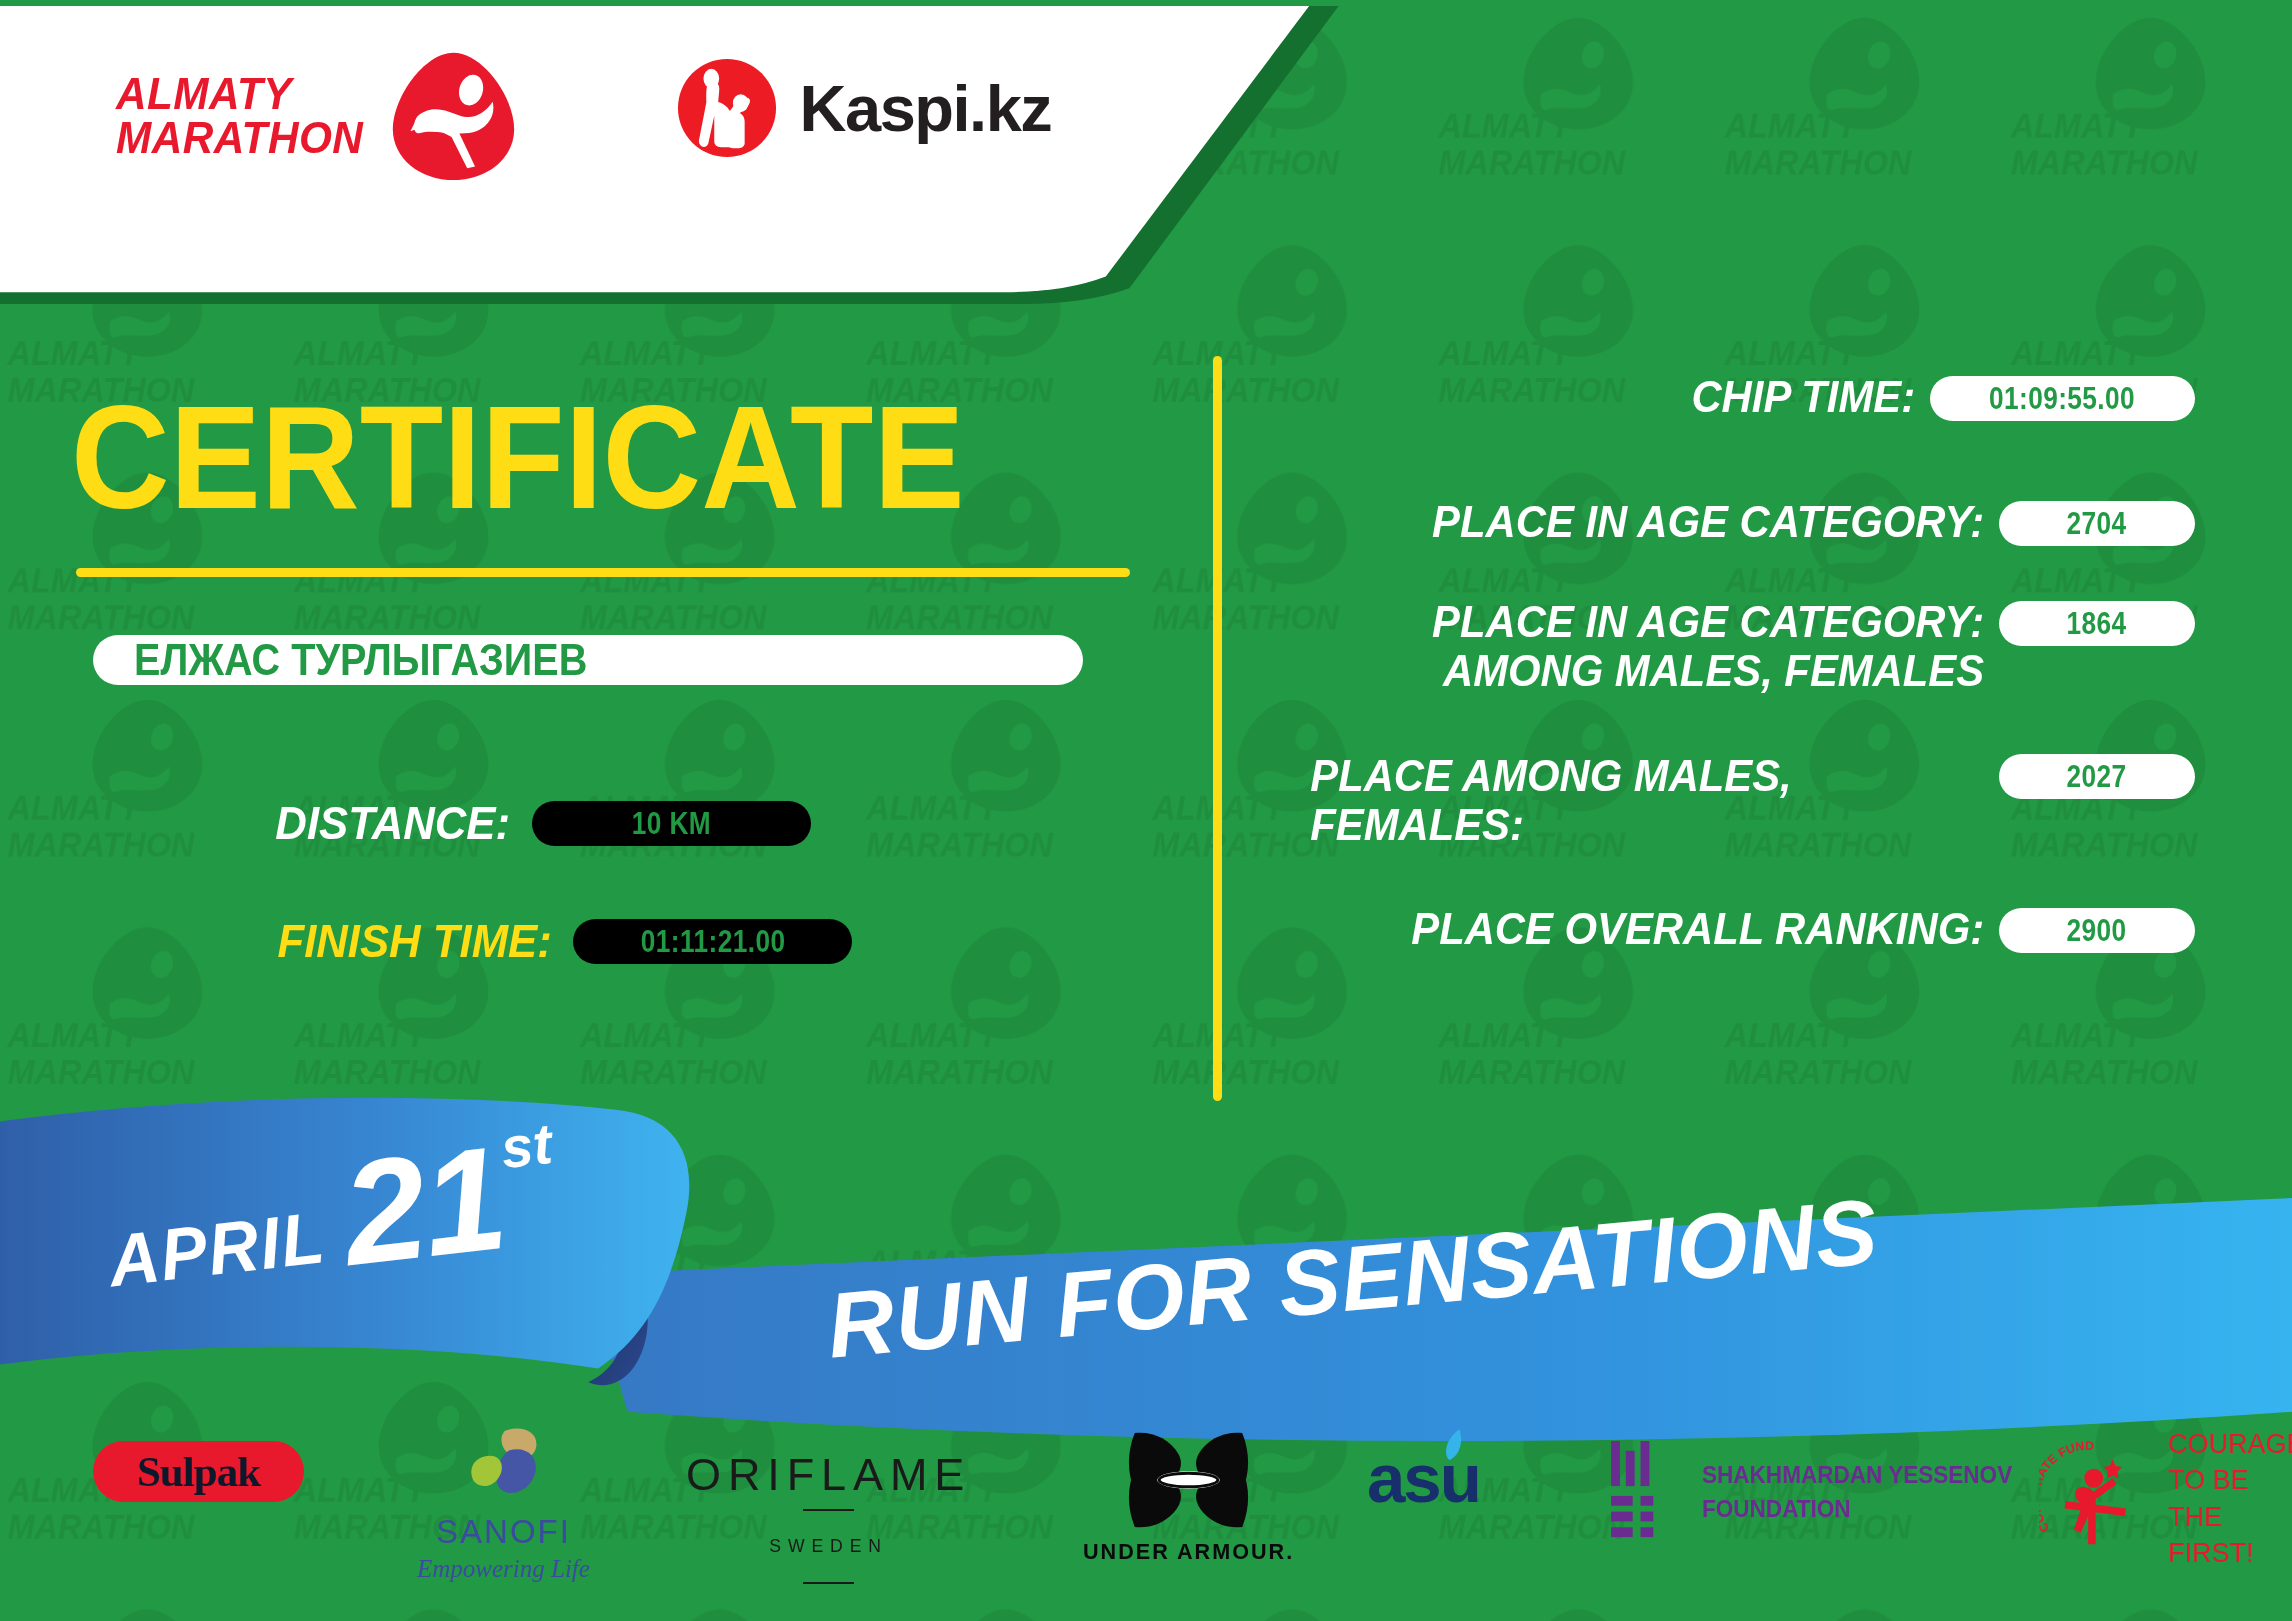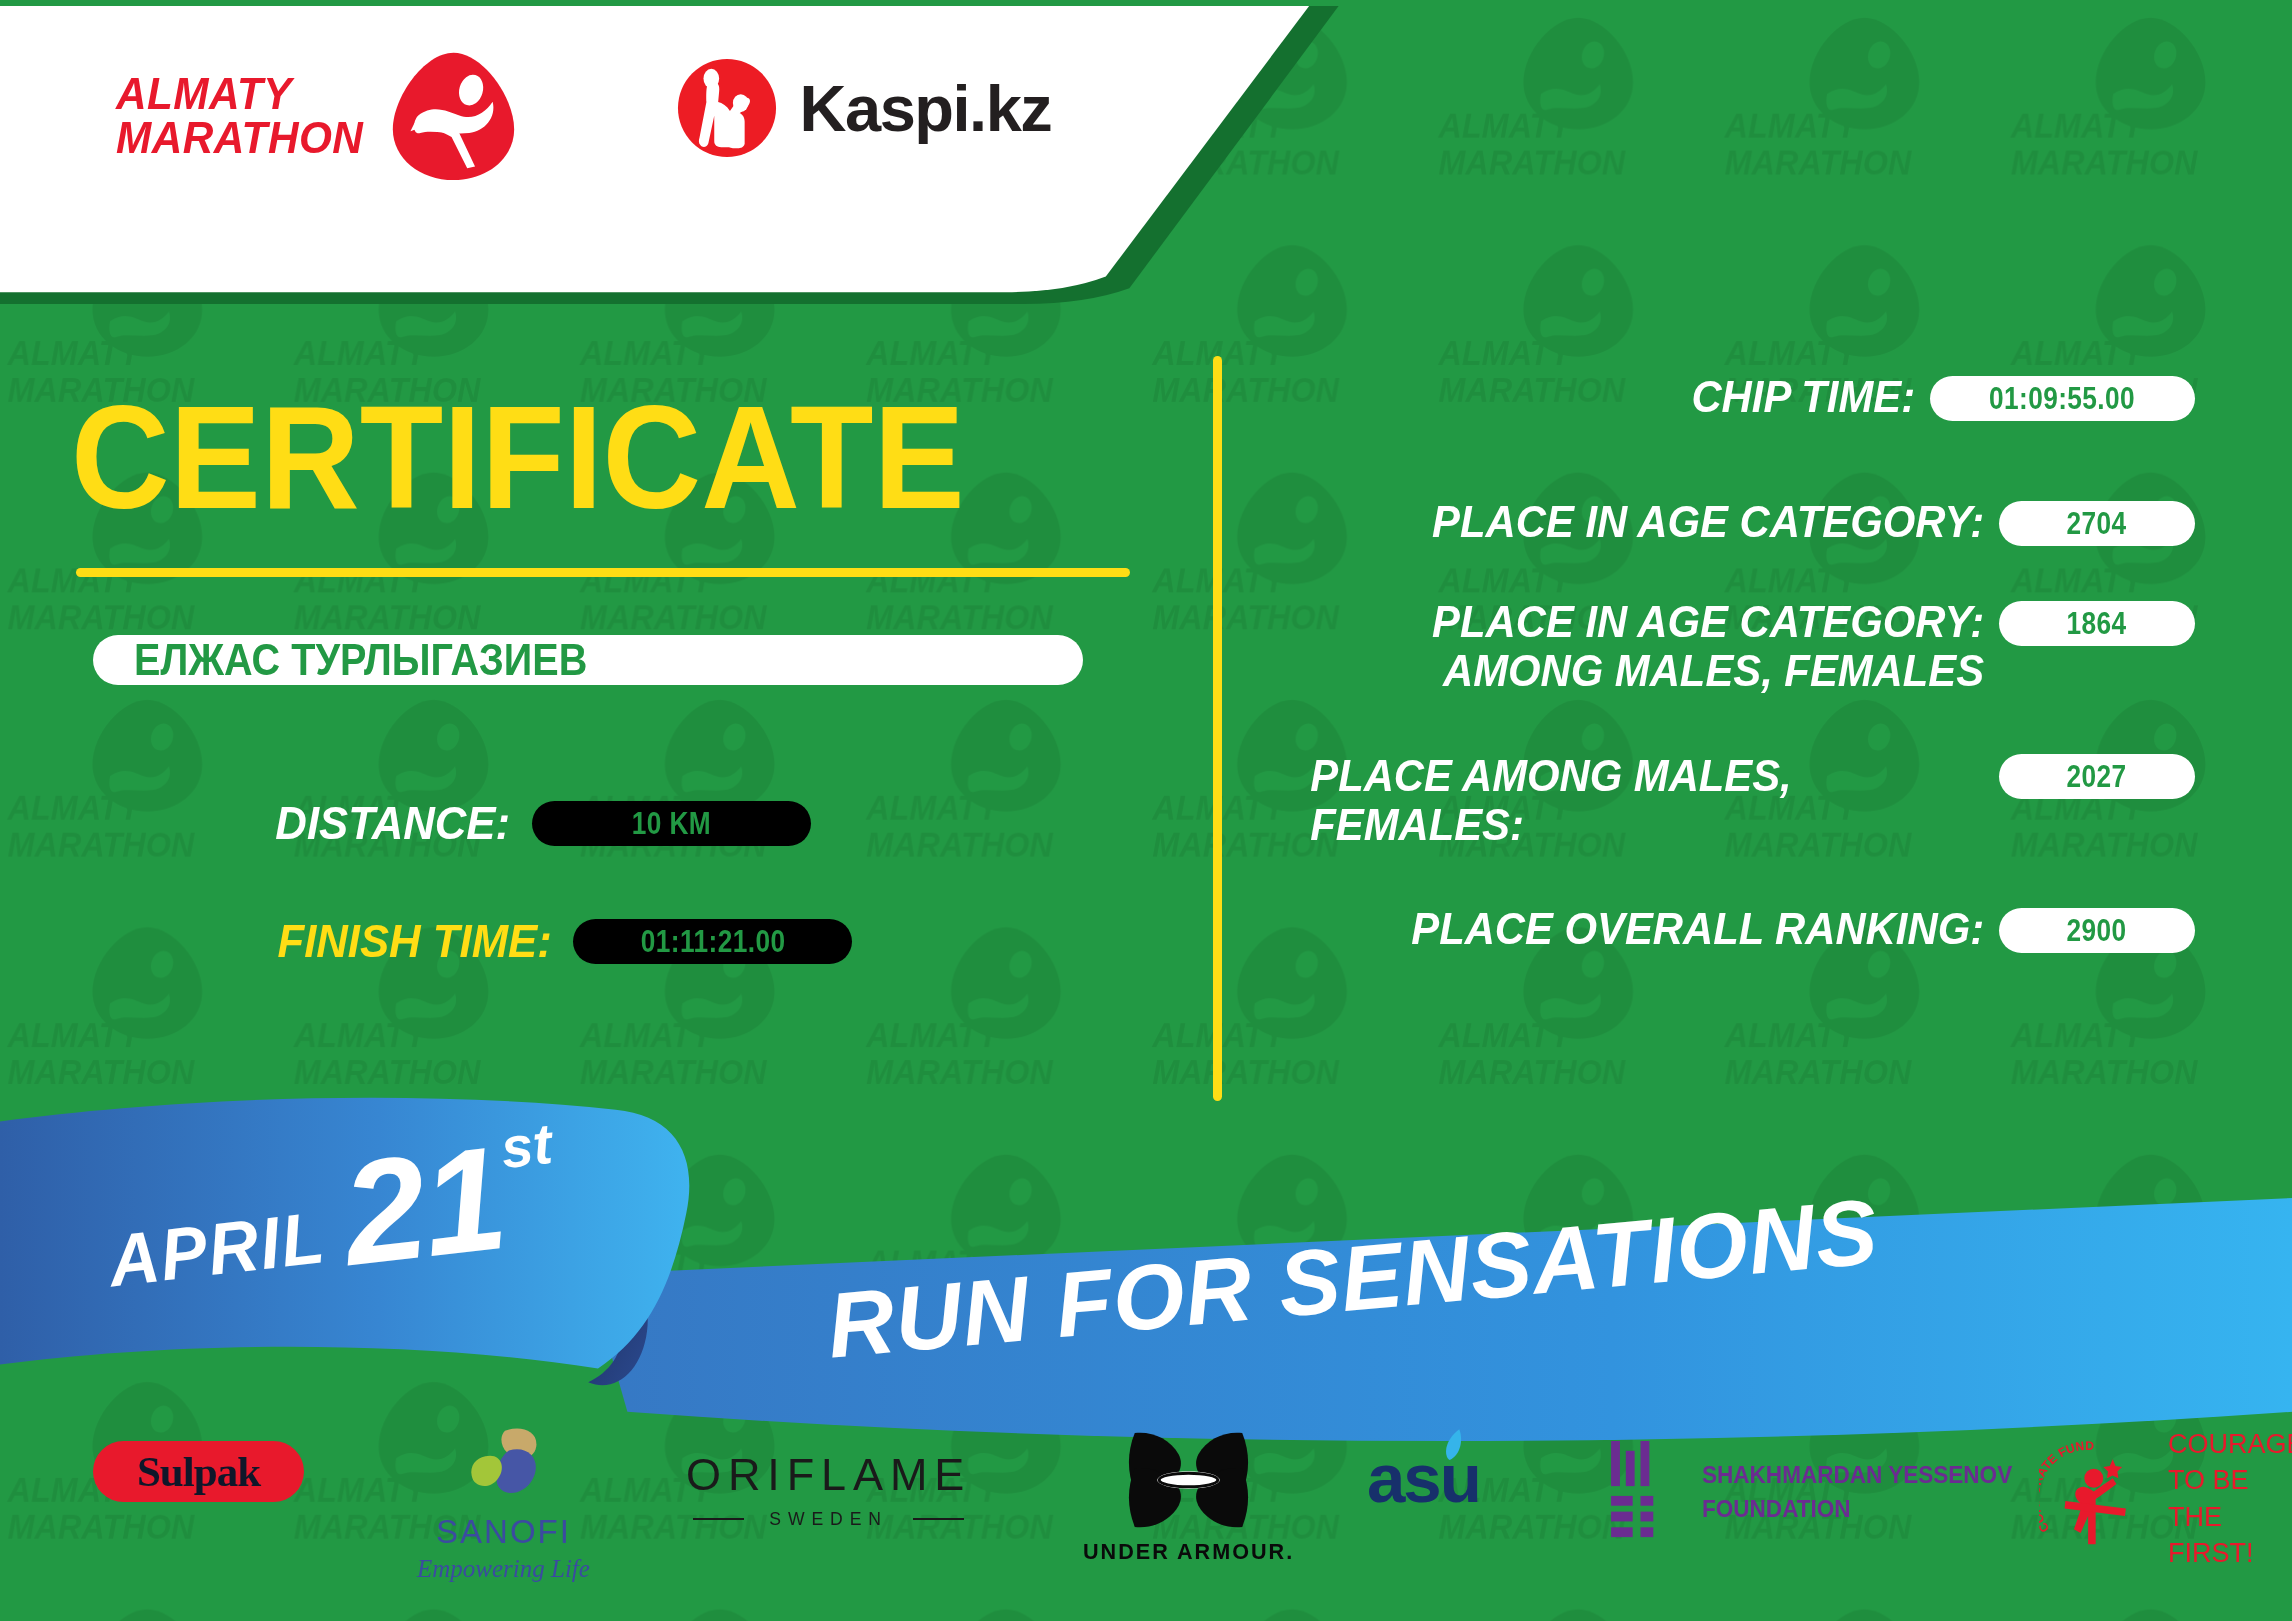--- a/index.html
+++ b/index.html
@@ -209,21 +209,21 @@
   }
   .sanofi{ left:417px;top:1423px;flex-direction:column;align-items:center; }
   .sanofi-t{ color:#3b4ba0;font-size:33px;letter-spacing:2px;font-weight:normal;
     font-family:"Liberation Sans", sans-serif; }
   .sanofi-s{ color:#3b4ba0;font-size:25px;font-style:italic;margin-top:3.9px;
     font-family:"Liberation Serif", serif; }
 
   .oriflame{ left:686px;top:1449px;flex-direction:column;align-items:center; }
   .ori-t{ color:#1a1a1a;font-size:45px;letter-spacing:6.9px;font-weight:300;
     font-family:"Liberation Sans", sans-serif; }
-  .ori-s{ display:flex;align-items:center;gap:25px;margin-top:7.8px; }
+  .ori-s{ display:flex;align-items:center;gap:25px;margin-top:7.8px;flex-direction:column; }
   .ori-line{ width:51px;height:2px;background:#1a1a1a; }
   .ori-sw{ color:#1a1a1a;font-size:17.6px;letter-spacing:6.9px;
     font-family:"Liberation Sans", sans-serif; }
 
   .ua{ left:1083px;top:1429px;flex-direction:column;align-items:center; }
   .ua-t{ color:#0a0a0a;font-size:21.6px;font-weight:bold;letter-spacing:2px;margin-top:7.8px;
     font-family:"Liberation Sans", sans-serif; }
 
   .asu{ left:1367px;top:1439px; }
   .asu-t{ color:#17306b;font-size:69px;font-weight:bold;letter-spacing:-2px;

